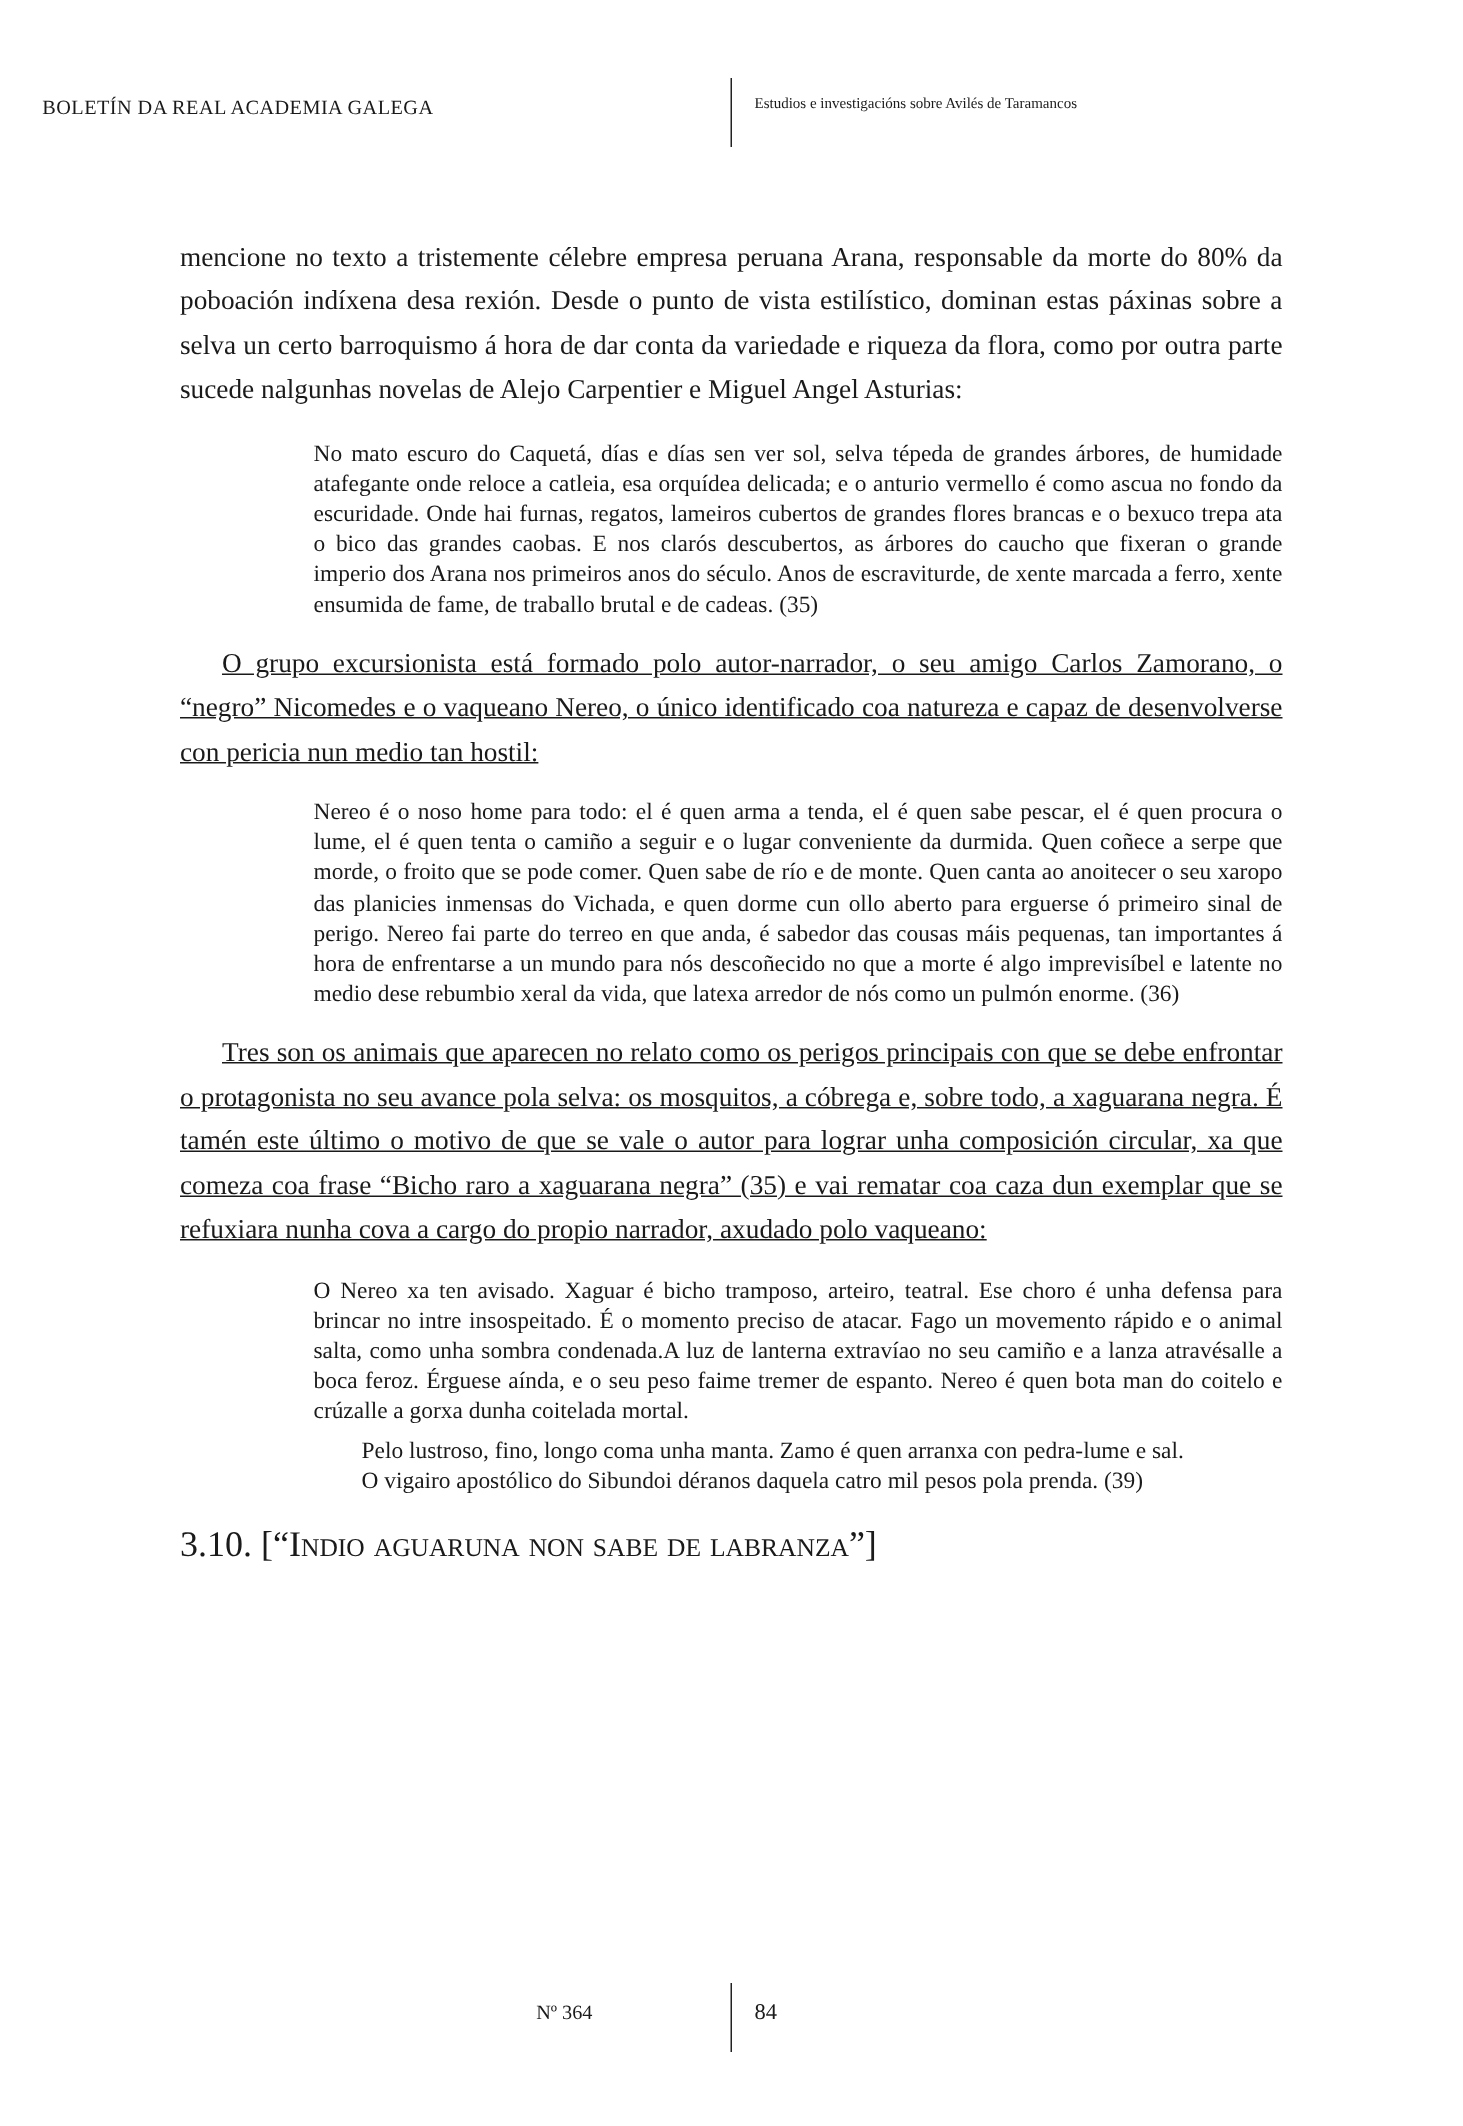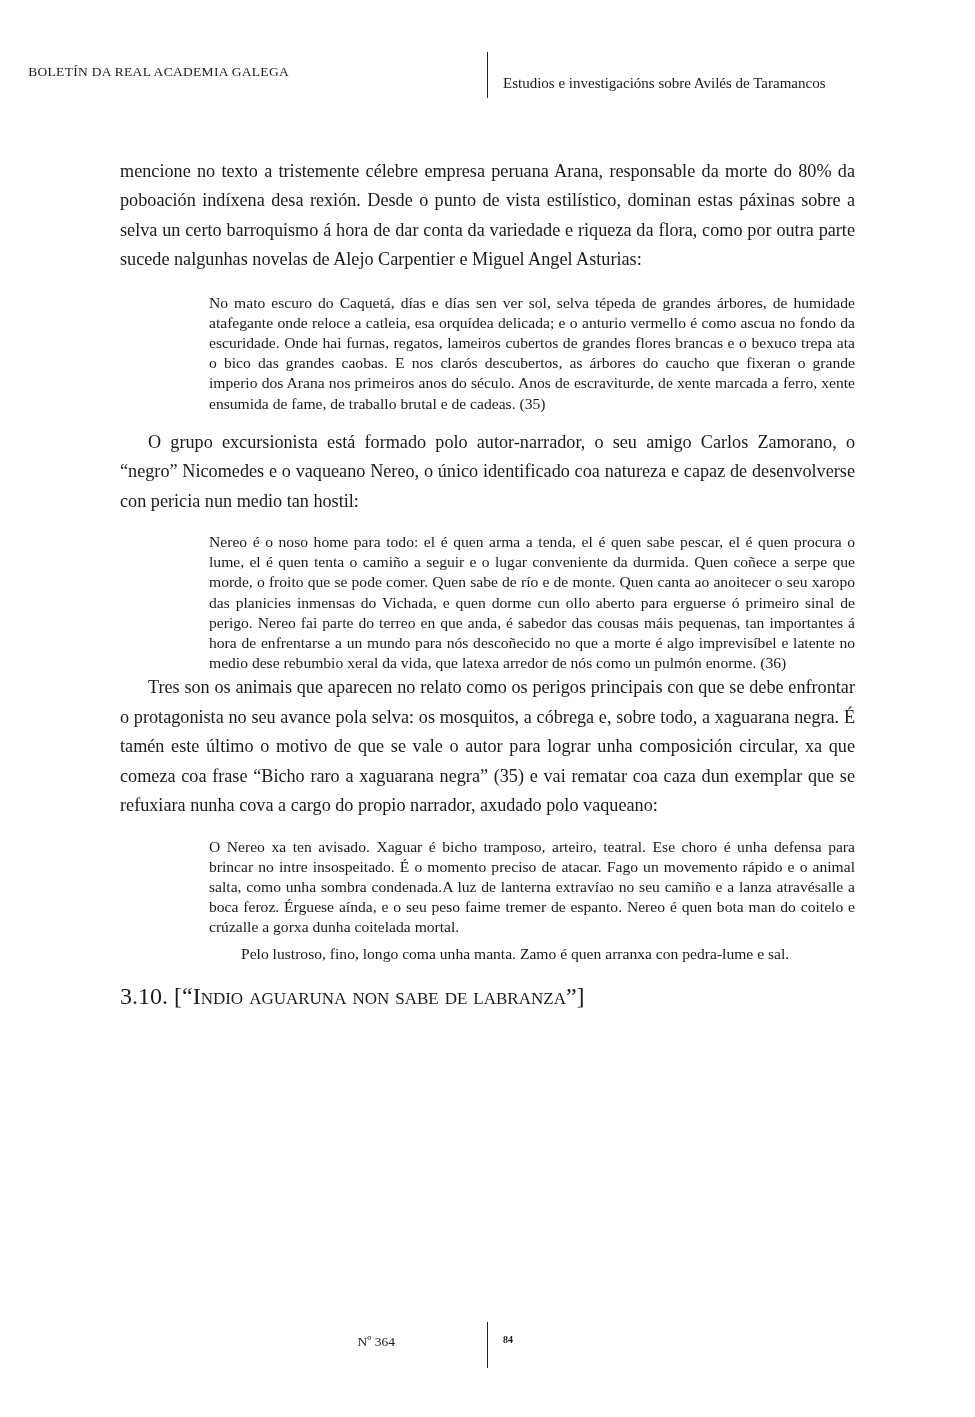--- a/index.html
+++ b/index.html
@@ -2,41 +2,41 @@
 <html><head>
   <meta charset="utf-8">
   <style>
     html, body { margin: 0; padding: 0; background: #ffffff; }
     body { width: 975px; height: 1417px; position: relative; overflow: hidden;
            font-family: "Liberation Serif", "DejaVu Serif", serif; color: #1a1a1a; }
 
     .header { position: absolute; top: 52px; left: 0; width: 794px; height: 46px; }
     .header .left { position: absolute; right: 505px; top: 12px; font-size: 13.5px; letter-spacing: 0.3px; white-space: nowrap; }
     .header .rule { position: absolute; left: 487px; top: 0; width: 1px; height: 46px; background: #222; }
-    .header .right { position: absolute; left: 503px; top: 23px; font-size: 15px; white-space: nowrap; }
+    .header .right { position: absolute; left: 503px; top: 12px; font-size: 10px; white-space: nowrap; }
 
     .body { position: absolute; left: 120px; top: 157px; width: 735px; }
     p.main { margin: 0; font-size: 18.2px; line-height: 29.4px; text-align: justify; }
-    p.main.indent { text-indent: 28px; }
+    p.main.indent { text-indent: 28px; text-decoration: underline; }
     .quote { margin: 0 0 0 89px; font-size: 15.6px; line-height: 20.2px; text-align: justify; font-family: Liberation Serif, serif; }
     .quote p { margin: 0; }
     .quote p + p { margin-top: 6px; margin-left: 32px; }
     .quote p.tight { margin-top: 0; }
 
     .q1 { margin-top: 18px; margin-bottom: 14px; }
-    .q2 { margin-top: 16px; margin-bottom: 0; }
+    .q2 { margin-top: 16px; margin-bottom: 14px; }
     .q3 { margin-top: 16px; margin-bottom: 18px; }
 
     h3.section { margin: 0; font-size: 24px; font-weight: normal; line-height: 29px; }
     h3.section .sc { font-variant: small-caps; }
 
     .footer { position: absolute; top: 1322px; left: 0; width: 900px; height: 46px; }
     .footer .left { position: absolute; right: 505px; top: 12px; font-size: 13.5px; white-space: nowrap; }
     .footer .rule { position: absolute; left: 487px; top: 0; width: 1px; height: 46px; background: #222; }
-    .footer .right { position: absolute; left: 503px; top: 12px; font-size: 10px; font-weight: bold; white-space: nowrap; }
+    .footer .right { position: absolute; left: 503px; top: 12px; font-size: 15px; font-weight: normal; white-space: nowrap; }
   </style>
 </head>
 <body>
 
 <div class="header">
   <span class="left">BOLETÍN DA REAL ACADEMIA GALEGA</span>
   <span class="rule"></span>
   <span class="right">Estudios e investigacións sobre Avilés de Taramancos</span>
 </div>
 
@@ -51,20 +51,21 @@
 
   <div class="quote q2">
     <p>Nereo é o noso home para todo: el é quen arma a tenda, el é quen sabe pescar, el é quen procura o lume, el é quen tenta o camiño a seguir e o lugar conveniente da durmida. Quen coñece a serpe que morde, o froito que se pode comer. Quen sabe de río e de monte. Quen canta ao anoitecer o seu xaropo das planicies inmensas do Vichada, e quen dorme cun ollo aberto para erguerse ó primeiro sinal de perigo. Nereo fai parte do terreo en que anda, é sabedor das cousas máis pequenas, tan importantes á hora de enfrentarse a un mundo para nós descoñecido no que a morte é algo imprevisíbel e latente no medio dese rebumbio xeral da vida, que latexa arredor de nós como un pulmón enorme. (36)</p>
   </div>
 
   <p class="main indent">Tres son os animais que aparecen no relato como os perigos principais con que se debe enfrontar o protagonista no seu avance pola selva: os mosquitos, a cóbrega e, sobre todo, a xaguarana negra. É tamén este último o motivo de que se vale o autor para lograr unha composición circular, xa que comeza coa frase “Bicho raro a xaguarana negra” (35) e vai rematar coa caza dun exemplar que se refuxiara nunha cova a cargo do propio narrador, axudado polo vaqueano:</p>
 
   <div class="quote q3">
     <p>O Nereo xa ten avisado. Xaguar é bicho tramposo, arteiro, teatral. Ese choro é unha defensa para brincar no intre insospeitado. É o momento preciso de atacar. Fago un movemento rápido e o animal salta, como unha sombra condenada.A luz de lanterna extravíao no seu camiño e a lanza atravésalle a boca feroz. Érguese aínda, e o seu peso faime tremer de espanto. Nereo é quen bota man do coitelo e crúzalle a gorxa dunha coitelada mortal.</p>
     <p>Pelo lustroso, fino, longo coma unha manta. Zamo é quen arranxa con pedra-lume e sal.</p>
+    <p class="tight">O vigairo apostólico do Sibundoi déranos daquela catro mil pesos pola prenda. (39)</p>
   </div>
 
   <h3 class="section">
     <span>3.10.</span>
     <span>[“</span><span class="sc">Indio aguaruna non sabe de labranza</span><span>”]</span>
   </h3>
 
 </div>
 
 <div class="footer">

